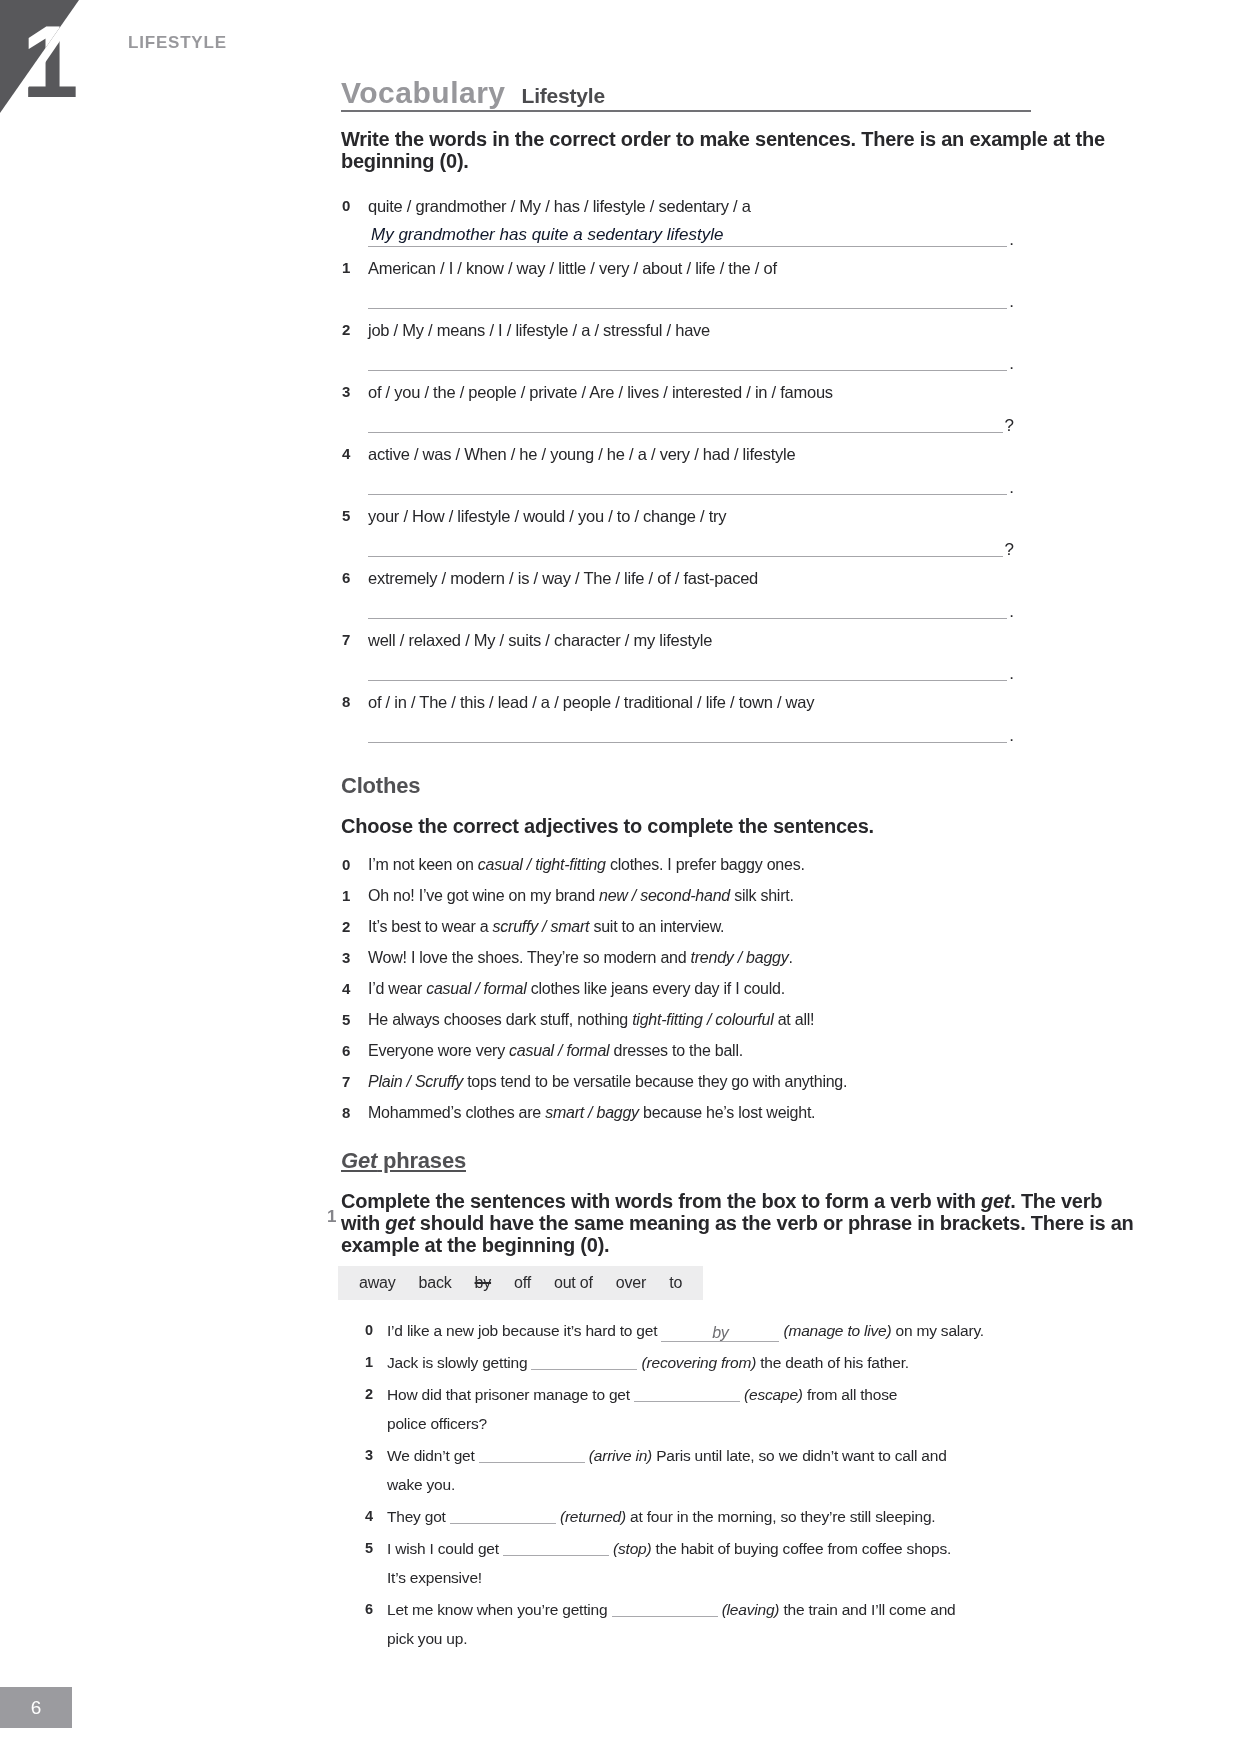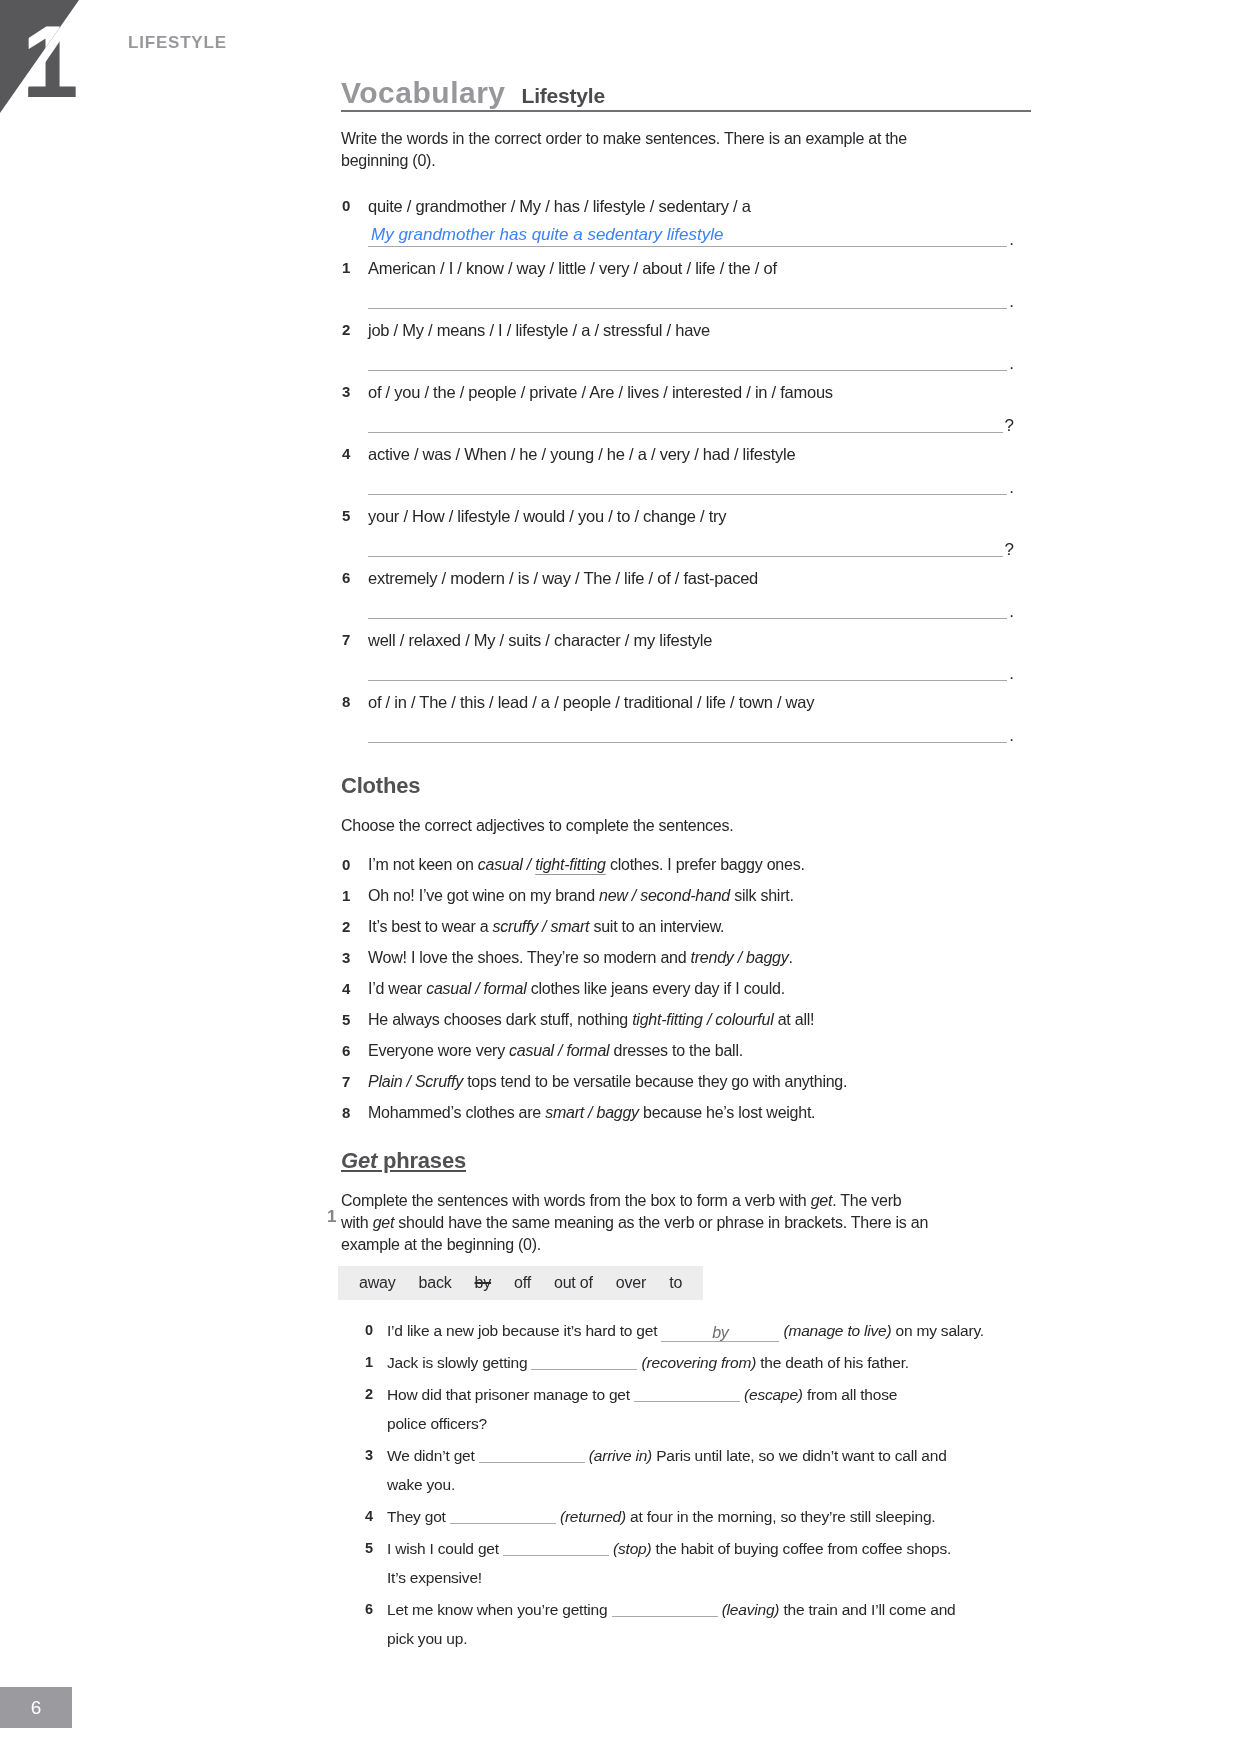--- a/index.html
+++ b/index.html
@@ -13,43 +13,43 @@
   .unit-badge { position:absolute; left:0; top:0; width:96px; height:114px; }
   .unit-badge svg text { font-family:"Liberation Sans","DejaVu Sans",sans-serif; }
   .unit-label { position:absolute; left:128px; top:33px; font-size:17px; font-weight:bold;
                 color:#98989c; letter-spacing:.8px; }
   
   .content { position:absolute; left:341px; top:76px; width:690px; }
   .voc-head { display:flex; align-items:baseline; gap:16px; 
               border-bottom:2px solid #717175; }
   .voc-word { font-size:30px; font-weight:bold; color:#97979b; letter-spacing:.5px; }
   .voc-sub  { font-size:21px; font-weight:bold; color:#4b4b4e; letter-spacing:-.2px; }
-  .instr { font-weight:normal; font-size:16px; line-height:22px; color:#28282b;
+  .instr { font-weight:bold; font-size:20px; line-height:22px; color:#28282b;
            margin:16px 0 0 0; letter-spacing:-.25px; white-space:nowrap; }
   
   ol.vocab { list-style:none; margin:24px 0 0 0; padding:0; }
   .vi { position:relative; padding-left:27px; margin-bottom:11px; }
   .vi .num { position:absolute; left:1px; top:1px; font-weight:bold; font-size:15px; color:#2b2b2e; }
   .vi .prompt { font-size:16.5px; line-height:20px; white-space:nowrap; letter-spacing:-.25px; }
   .ansrow { display:flex; align-items:flex-end; width:646px; height:31px; }
-  .ansrow .line { flex:1; border-bottom:1px solid #a6a6aa; font-style:italic; color:#3b82f6;
+  .ansrow .line { flex:1; border-bottom:1px solid #a6a6aa; font-style:italic; color:#0f172a;
                   font-size:17px; line-height:22px; padding:0 0 1px 3px; white-space:nowrap;
                   height:23px; box-sizing:border-box; overflow:hidden; }
   .ansrow .punct { font-size:17px; line-height:15px; padding-left:2px; }
   
   h2.sec { font-size:22px; font-weight:bold; color:#515154; margin:30px 0 0 0; letter-spacing:-.2px; }
   h2.sec.get-h { margin-top:20px;text-decoration:underline; }
   h2 .it { font-style:italic; }
   
   ol.clothes { list-style:none; margin:12px 0 0 0; padding:0; }
   .ci { position:relative; padding-left:27px; font-size:16px; line-height:31px;
         white-space:nowrap; letter-spacing:-.25px; }
   .ci .num { position:absolute; left:1px; font-weight:bold; font-size:15px; color:#2b2b2e; }
   .i  { font-style:italic; }
-  .iu { font-style:italic; text-decoration:underline; text-decoration-thickness:1px;
+  .iu { font-style:italic; text-decoration-thickness:1px;
         text-decoration-color:#97979b; text-underline-offset:4px; }
   
   .exercise { position:relative; margin-top:14px; }
   .ex-num { position:absolute; left:-14px; top:17px; font-weight:bold; font-size:17px; color:#85858a; }
   .ex-body { padding-left:0; }
   .word-box { display:inline-flex; gap:23px; background:#ededee; padding:8px 21px;
               margin:10px 0 16px -3px; font-size:16px; letter-spacing:-.2px; color:#2b2b2e;text-align:right; }
   .word-box .strike { text-decoration:line-through; text-decoration-thickness:1.5px; }
   ol.get { list-style:none; margin:0 0 0 24px; padding:0; }
   .gi { position:relative; padding-left:22px; font-size:15.5px; line-height:29px;

